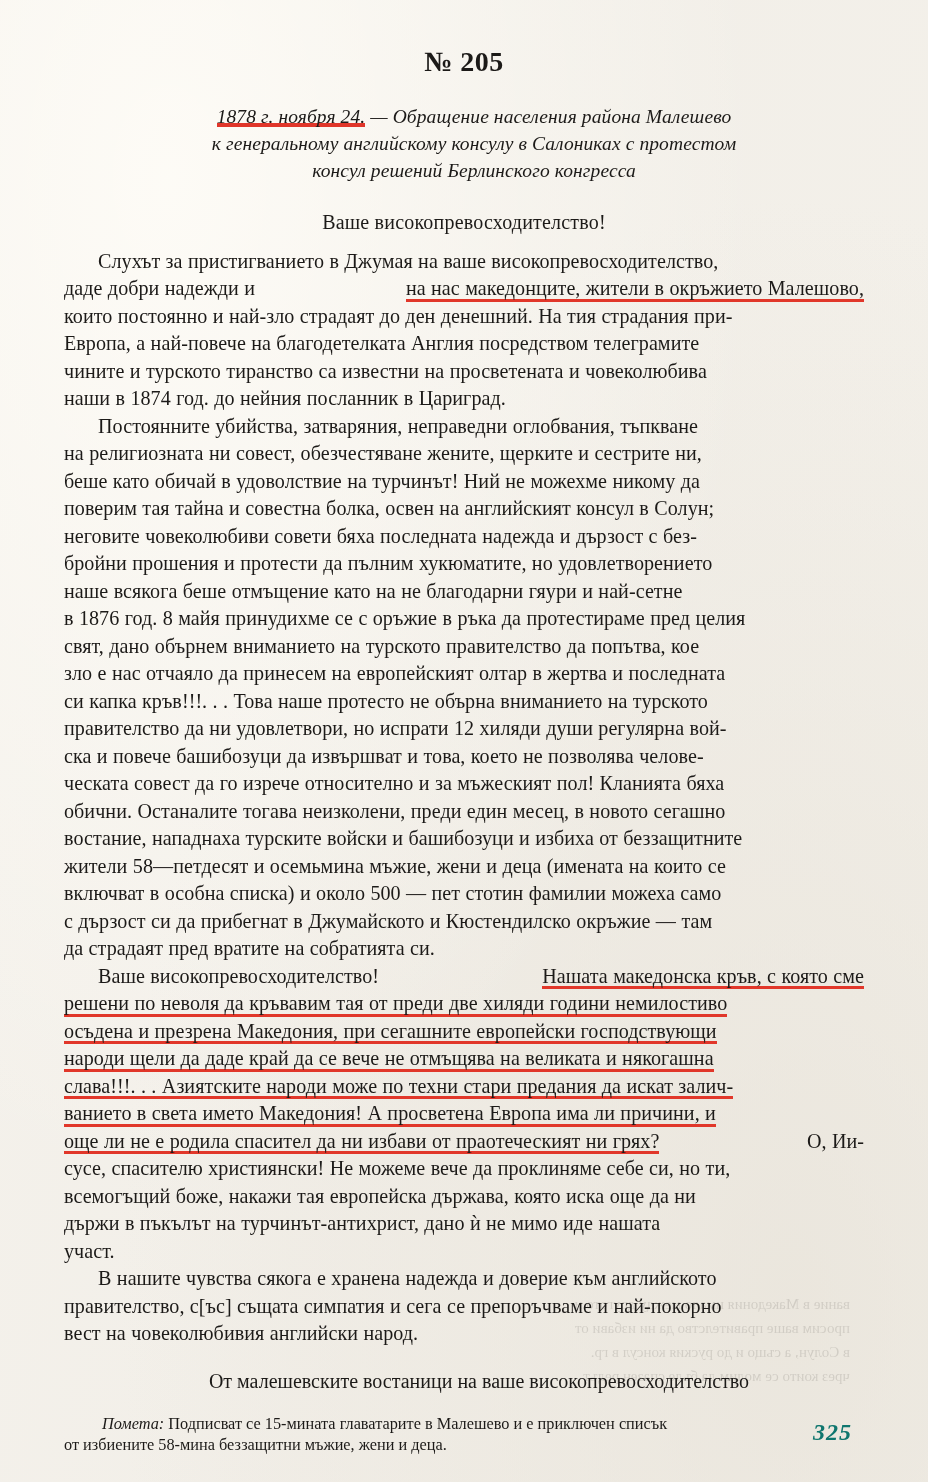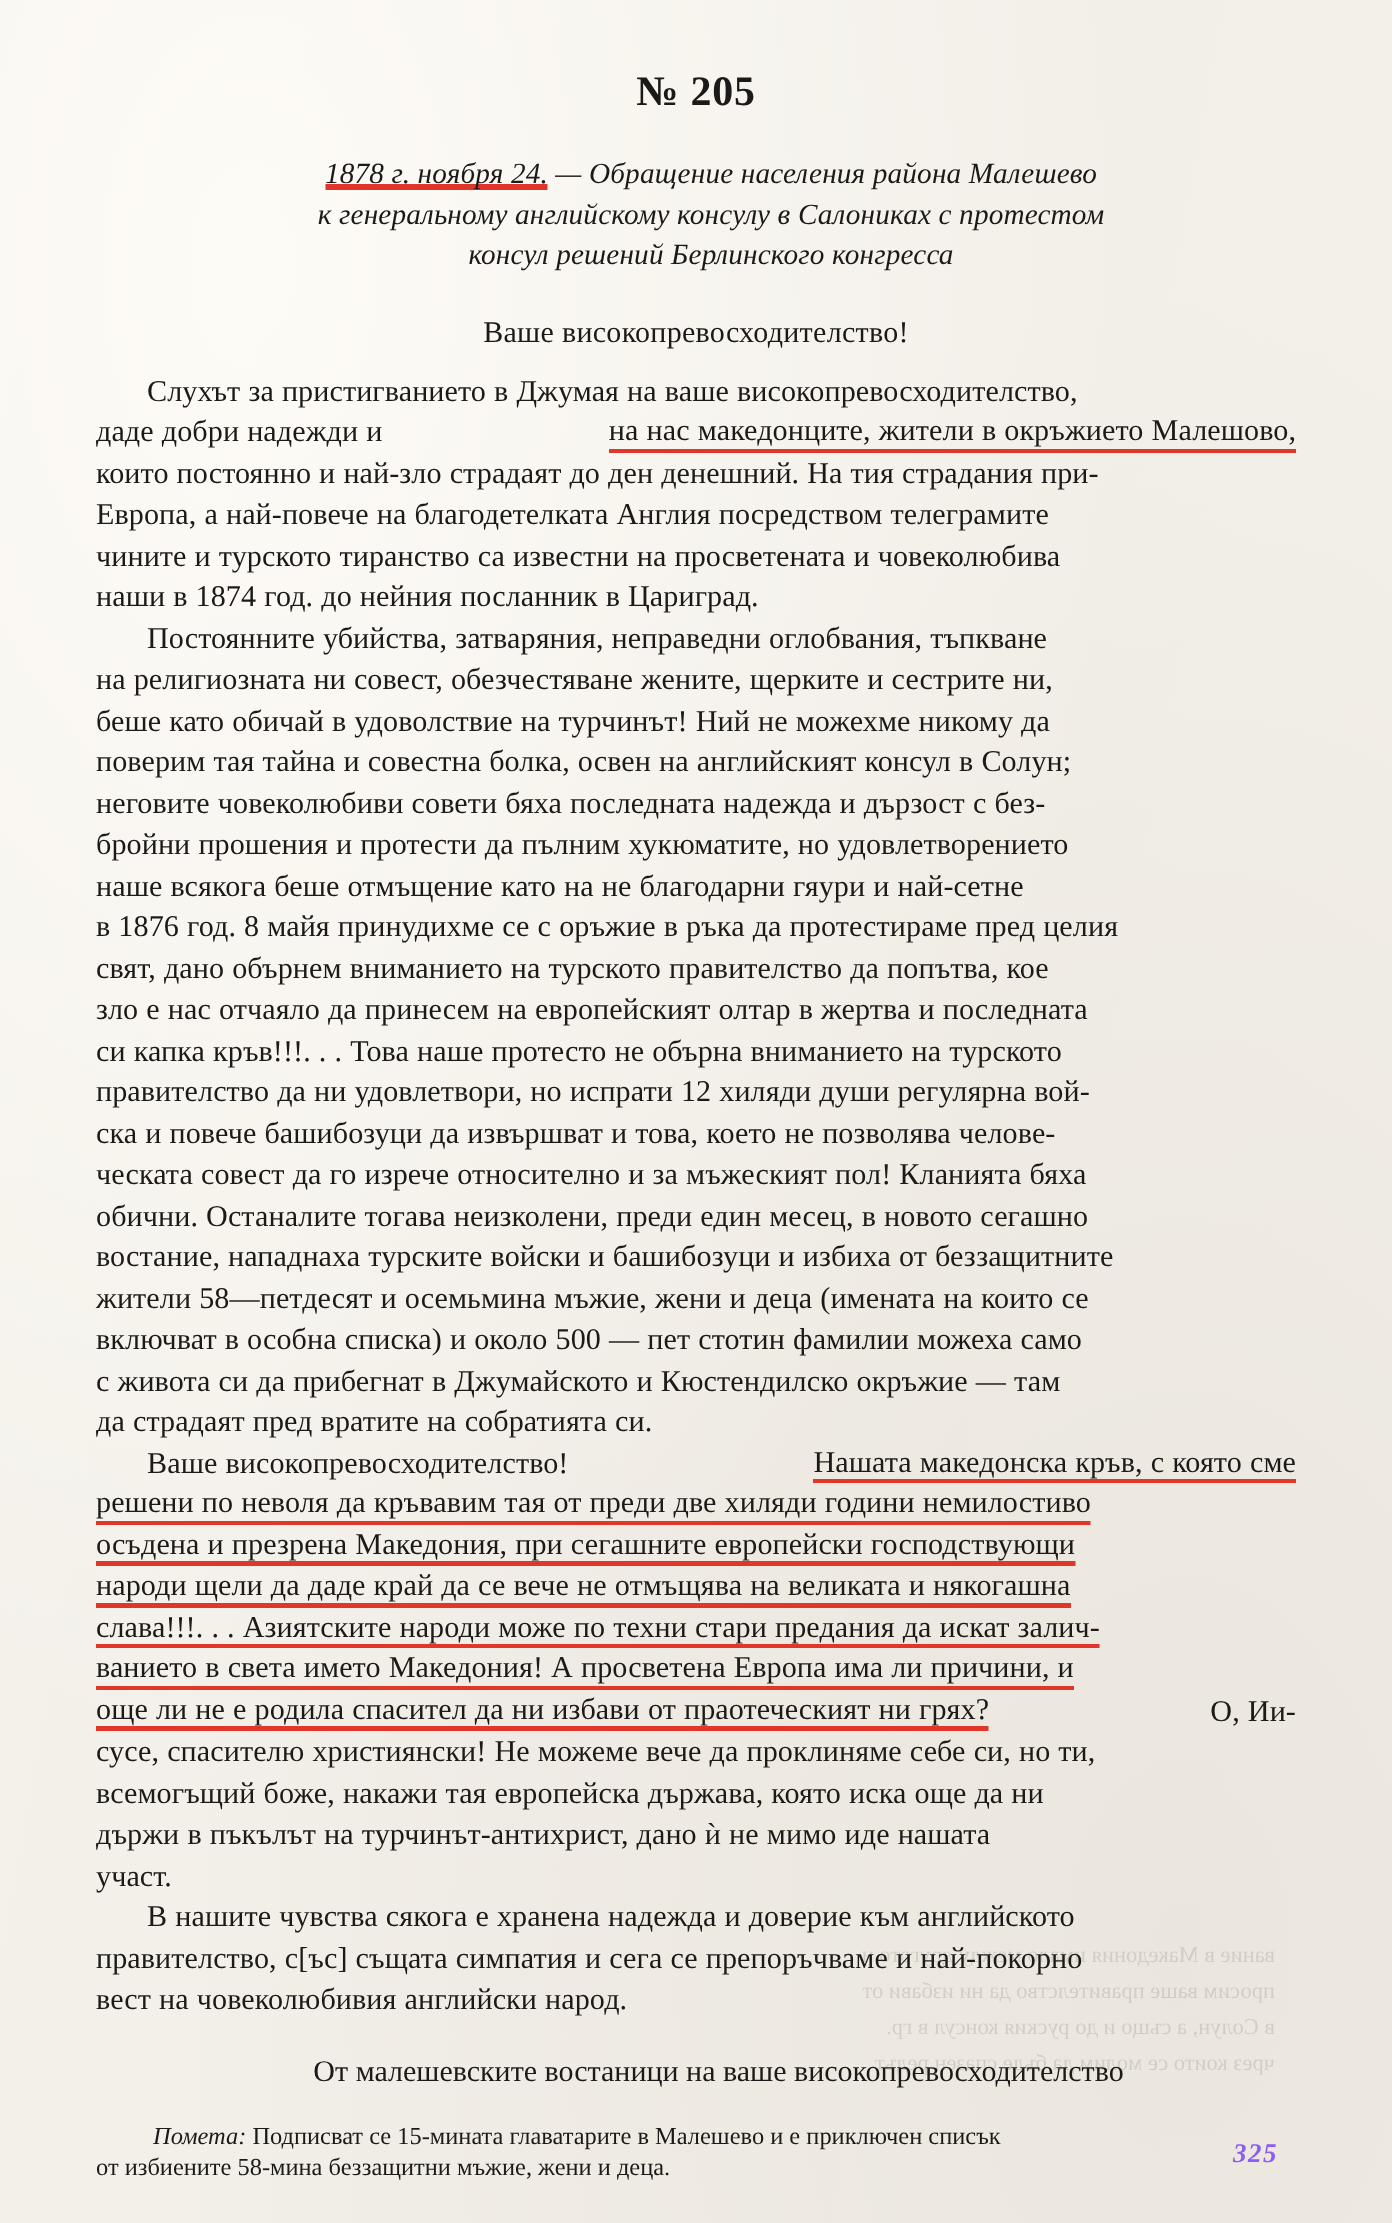--- a/index.html
+++ b/index.html
@@ -88,21 +88,20 @@
     word-spacing: 0.3px;
   }
 
   
   .ln {
     display: flex;
     justify-content: space-between;
     white-space: nowrap;
     line-height: 27.5px;
     height: 27.5px;
-    align-items: flex-end;
   }
   .ln.last { justify-content: flex-start; }
   .ln .w { display: inline-block; }
   .ln.indent { padding-left: 34px; }
 
   
   .closing {
     margin-top: 20px;
     font-size: 20px;
     line-height: 27px;
@@ -151,25 +150,25 @@
     pointer-events: none;
     overflow: hidden;
   }
   .bleed div { white-space: nowrap; }
 
   
   .folio {
     position: absolute;
     right: 76px;
     bottom: 36px;
-    font-size: 18px;
+    font-size: 24px;
     font-style: italic;
     font-weight: bold;
     letter-spacing: 1px;
-    color: #8b5cf6;
+    color: #0f766e;
   }
 </style>
 </head>
 <body>
 
 <div class="page">
   <div class="paper-grain"></div>
 
   <div class="content">
 
@@ -256,21 +255,21 @@
         <div class="ln">
             <span class="w">востание, нападнаха турските войски и башибозуци и избиха от беззащитните</span>
           </div>
         <div class="ln">
             <span class="w">жители 58—петдесят и осемьмина мъжие, жени и деца (имената на които се</span>
           </div>
         <div class="ln">
             <span class="w">включват в особна списка) и около 500 — пет стотин фамилии можеха само</span>
           </div>
         <div class="ln">
-            <span class="w">с живота си да прибегнат в Джумайското и Кюстендилско окръжие — там</span>
+            <span class="w">с дързост си да прибегнат в Джумайското и Кюстендилско окръжие — там</span>
           </div>
         <div class="ln last">
             <span class="w">да страдаят пред вратите на собратията си.</span>
           </div>
       </div>
 
       <div>
         <div class="ln indent">
             <span class="w">Ваше високопревосходителство! </span>
             <span class="w u">Нашата македонска кръв, с която сме</span>

